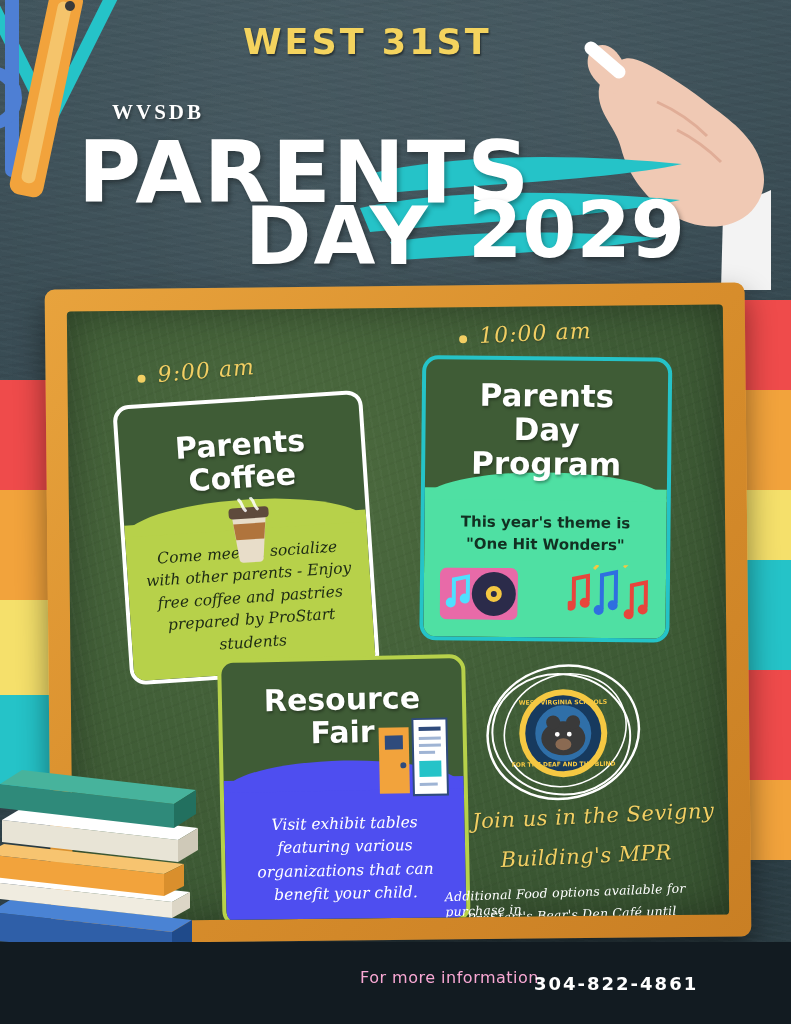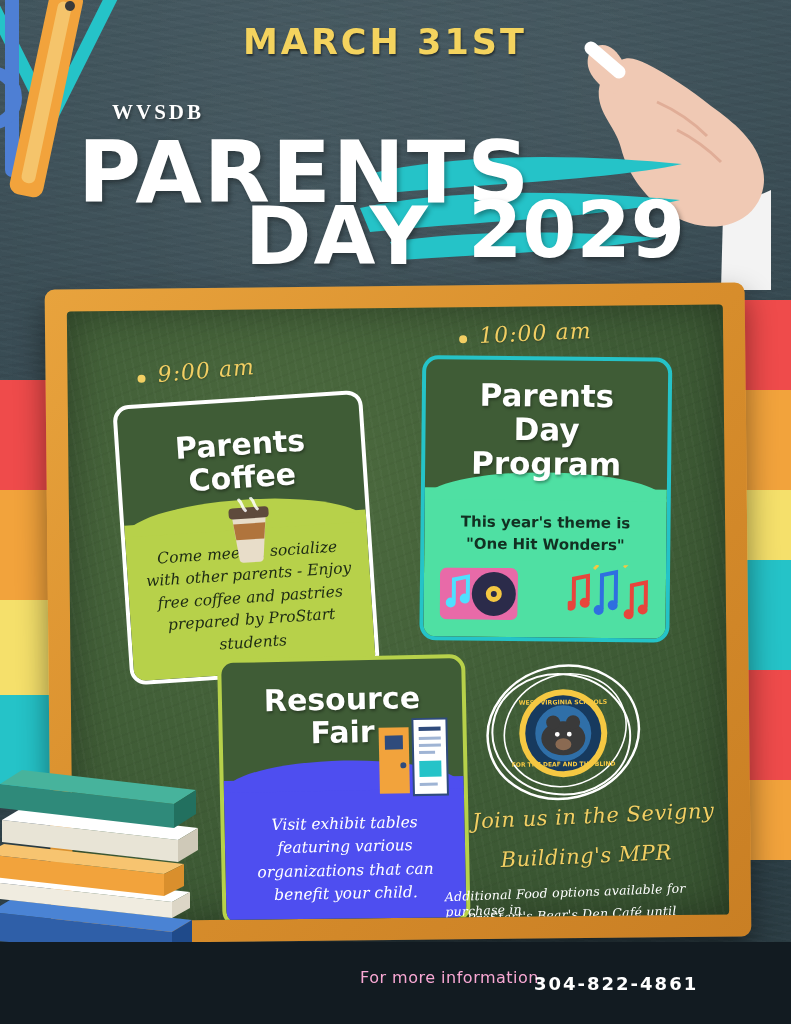--- a/index.html
+++ b/index.html
@@ -269,21 +269,21 @@
       <path d="M150 70 C136 76 126 92 128 108 C130 126 146 140 150 158 C156 182 172 206 196 222
                C220 238 250 242 272 228 C288 218 296 198 292 180 C286 150 262 132 240 116
                C220 100 196 84 176 74 C166 69 158 66 150 70 Z" fill="#f0c9b4"></path>
       <path d="M152 72 C146 60 136 52 126 56 C116 60 114 74 120 84 C126 94 136 102 146 104 Z" fill="#f0c9b4"></path>
       <path d="M120 58 L148 82" stroke="#ffffff" stroke-width="13" stroke-linecap="round"></path>
       <path d="M186 112 C204 120 222 132 236 146" stroke="#e0ad97" stroke-width="3" fill="none"></path>
       <path d="M206 140 C222 148 238 160 250 172" stroke="#e0ad97" stroke-width="3" fill="none"></path>
     </g>
   </svg>
 
-  <div class="march">MARCH 31ST</div>
+  <div class="march">WEST 31ST</div>
 
   <svg class="teal-swish" viewBox="0 0 330 130">
     <path d="M8 36 C110 12 240 18 322 26 C250 42 120 46 18 56 Z" fill="#25c3c8"></path>
     <path d="M0 70 C100 48 230 54 320 62 C240 80 110 84 10 94 Z" fill="#25c3c8"></path>
     <path d="M30 104 C120 90 230 94 300 100 C230 114 120 116 40 122 Z" fill="#25c3c8"></path>
   </svg>
 
   <div class="wvsdb">WVSDB</div>
   <div class="parents-word">PARENTS</div>
   <div class="day-word">DAY</div>

